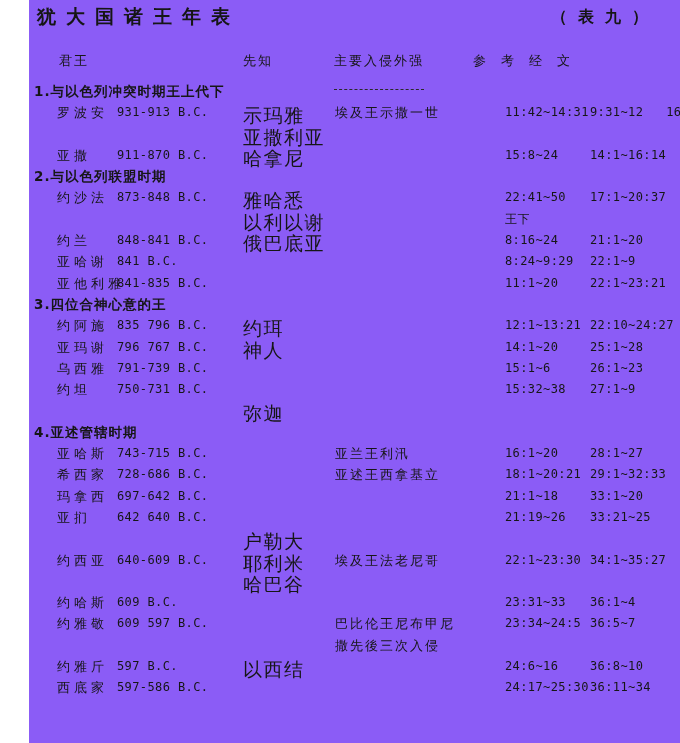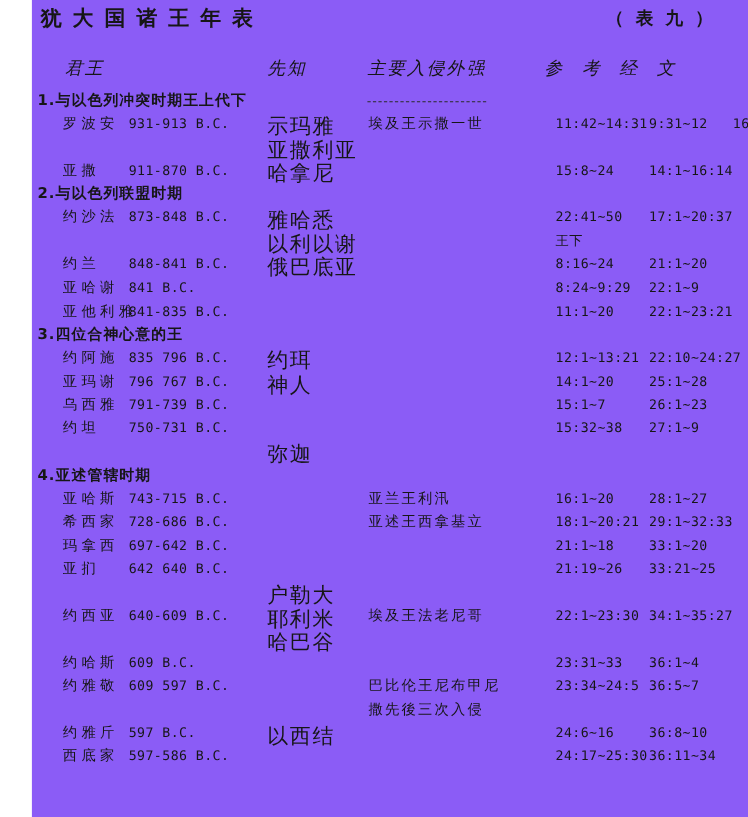--- a/index.html
+++ b/index.html
@@ -16,25 +16,25 @@
     position:absolute;left:8px;top:4px;
     font-size:19px;font-weight:bold;
     letter-spacing:10px;white-space:pre;
   }
   .table-label{
     position:absolute;left:522px;top:7px;
     font-size:16px;font-weight:bold;
     letter-spacing:11px;white-space:pre;
   }
   .col-headers{position:absolute;left:0;top:52px;width:680px;height:22px;}
-  .ch{position:absolute;top:0;font-size:16px;letter-spacing:2px;white-space:pre;font-style:italic;}
+  .ch{position:absolute;top:0;font-size:13px;letter-spacing:2px;white-space:pre;}
   .ch-king{left:30px;}
   .ch-prophet{left:214px;}
   .ch-invader{left:305px;border-bottom:1.5px dashed #2a2a2a;padding-bottom:19px;}
-  .ch-reference{left:466px;letter-spacing:1px;}
+  .ch-reference{left:444px;letter-spacing:1px;}
   #table-body{position:absolute;left:0;top:84px;width:680px;}
   .row{position:relative;height:21.3px;}
   .cell{position:absolute;top:1px;white-space:pre;line-height:1;}
   .cell-section{left:5px;font-size:13.5px;font-weight:bold;letter-spacing:1px;}
   .cell-king{left:28px;font-size:13px;letter-spacing:4px;}
   .cell-prophet{left:214px;font-size:19px;letter-spacing:1.5px;}
   .cell-invader{left:306px;font-size:13px;letter-spacing:2px;}
   .cell-dates,.cell-ref1,.cell-ref2{
     font-family:"DejaVu Sans Mono","DejaVu Sans",monospace;
     font-size:12px;letter-spacing:0.4px;
@@ -127,21 +127,21 @@
       <div class="row">
         <span class="cell cell-king">亚玛谢</span>
         <span class="cell cell-dates">796 767 B.C.</span>
         <span class="cell cell-prophet">神人</span>
         <span class="cell cell-ref1">14:1~20</span>
         <span class="cell cell-ref2">25:1~28</span>
       </div>
       <div class="row">
         <span class="cell cell-king">乌西雅</span>
         <span class="cell cell-dates">791-739 B.C.</span>
-        <span class="cell cell-ref1">15:1~7</span>
+        <span class="cell cell-ref1">15:1~6</span>
         <span class="cell cell-ref2">26:1~23</span>
       </div>
       <div class="row">
         <span class="cell cell-king">约坦</span>
         <span class="cell cell-dates">750-731 B.C.</span>
         <span class="cell cell-ref1">15:32~38</span>
         <span class="cell cell-ref2">27:1~9</span>
       </div>
       <div class="row">
         <span class="cell cell-prophet">弥迦</span>

